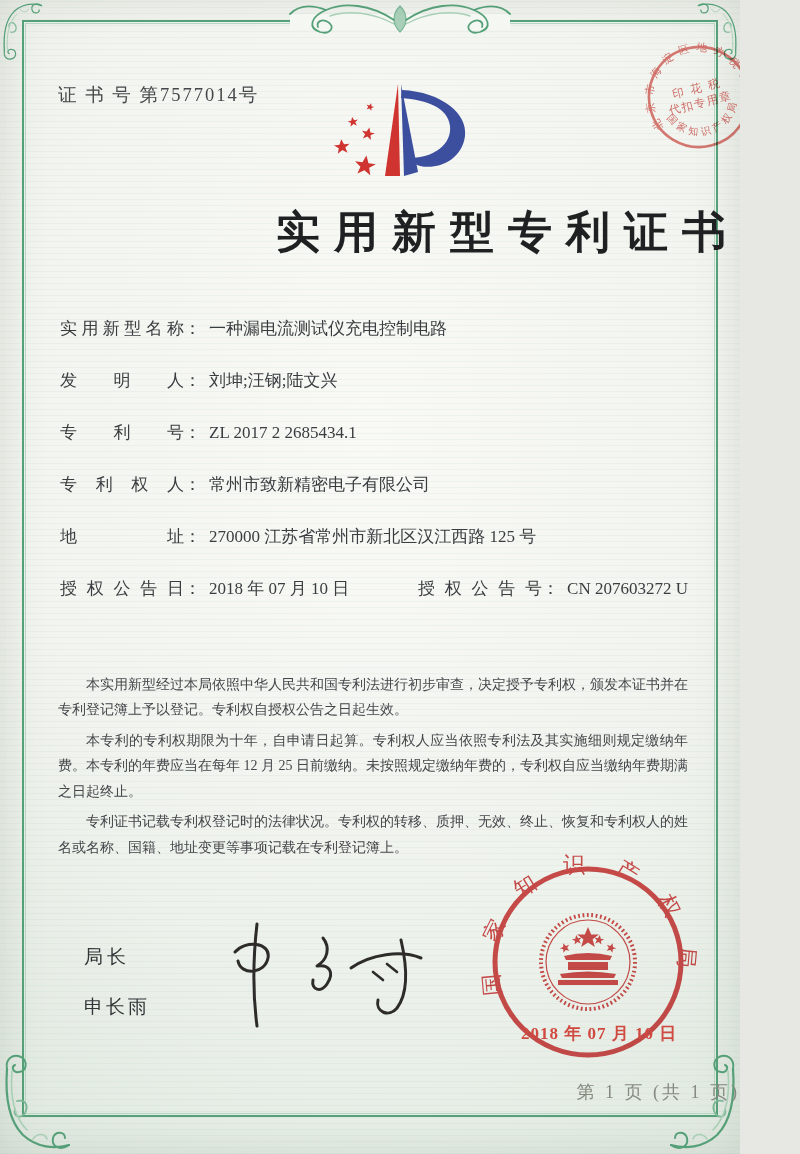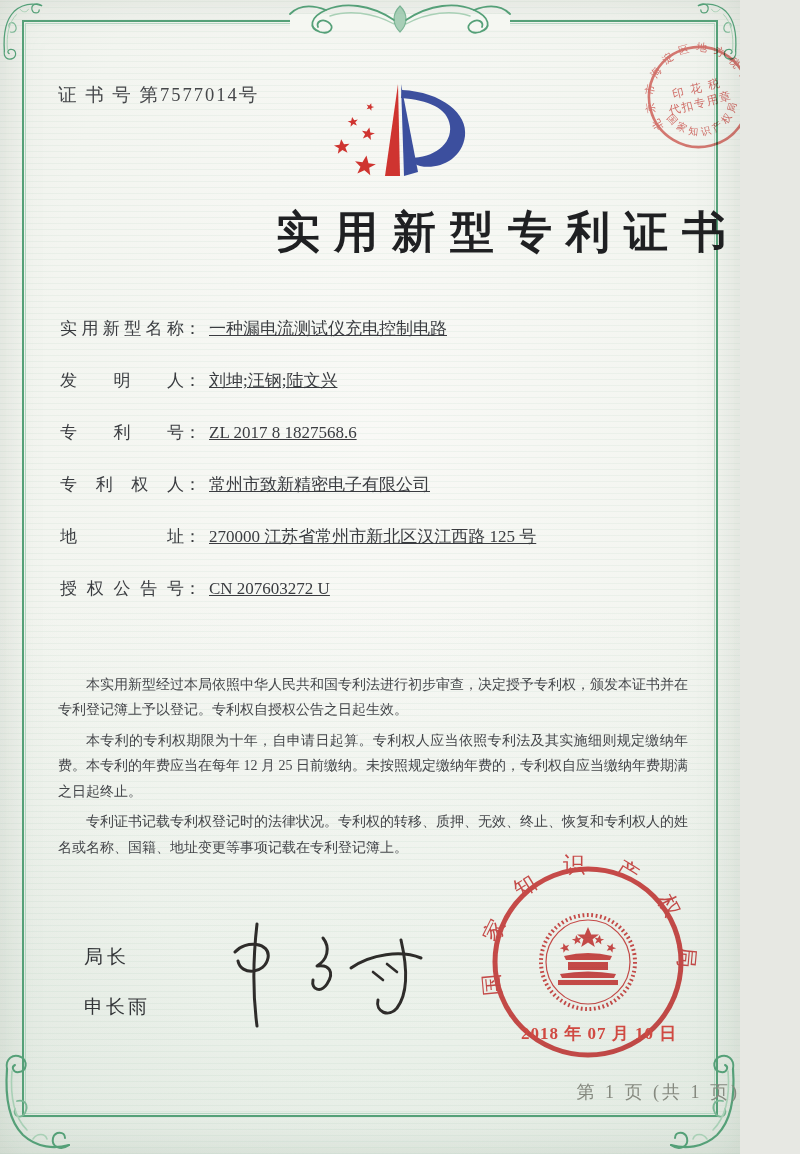--- a/index.html
+++ b/index.html
@@ -13,21 +13,21 @@
     background:repeating-linear-gradient(0deg, rgba(130,180,152,.09) 0 1px, rgba(0,0,0,0) 1px 6px);}
   .tint-bottom{position:absolute;left:0;right:0;top:52%;bottom:0;pointer-events:none;
     background:linear-gradient(to bottom, rgba(150,195,168,0), rgba(150,195,168,.12));}
   .frame{position:absolute;top:20px;left:22px;right:22px;bottom:37px;border:2px solid #55a078;}
   .frame-inner{position:absolute;inset:1px;border:1px solid #b4d6c2;}
   .abs{position:absolute;}
   .cert-no{left:58px;top:82px;font-size:18.5px;letter-spacing:2px;color:#45474a;}
   .title{left:0;right:0;top:203px;text-align:right;font-size:44px;font-weight:600;
     letter-spacing:14px;text-indent:14px;color:#1f2022;}
   .fields{left:60px;right:52px;top:316px;font-size:17px;color:#3a3c40;}
-  .row{margin-bottom:27px;line-height:25px;white-space:nowrap;text-decoration:underline;}
+  .row{margin-bottom:27px;line-height:25px;white-space:nowrap;}
   .lbl{display:inline-block;width:124px;text-align:justify;text-align-last:justify;vertical-align:top;}
   .colon{display:inline-block;margin-right:8px;}
   .grant-row{display:flex;margin-top:6px;}
   .grant-left{width:396px;}
   .paras{left:58px;right:52px;top:672px;font-size:14px;color:#44464a;}
   .paras p{margin:0 0 5px 0;text-indent:2em;line-height:1.82;text-align:justify;}
   .sig-title{left:84px;top:944px;font-size:19px;letter-spacing:4px;color:#323437;}
   .sig-name{left:84px;top:994px;font-size:19px;letter-spacing:3px;color:#323437;}
   .seal-date{left:494px;top:1022px;width:210px;text-align:center;font-size:17px;
     letter-spacing:1px;color:#d04a42;font-weight:600;}
@@ -126,29 +126,32 @@
   <div class="abs title">实用新型专利证书</div>
 
   <div class="abs fields">
     <div class="row">
       <span class="lbl">实用新型名称</span><span class="colon">：</span><span>一种漏电流测试仪充电控制电路</span>
     </div>
     <div class="row">
       <span class="lbl">发明人</span><span class="colon">：</span><span>刘坤;汪钢;陆文兴</span>
     </div>
     <div class="row">
-      <span class="lbl">专利号</span><span class="colon">：</span><span>ZL 2017 8 1827568.6</span>
+      <span class="lbl">专利号</span><span class="colon">：</span><span>ZL 2017 2 2685434.1</span>
     </div>
     <div class="row">
       <span class="lbl">专利权人</span><span class="colon">：</span><span>常州市致新精密电子有限公司</span>
     </div>
     <div class="row">
       <span class="lbl">地址</span><span class="colon">：</span><span>270000 江苏省常州市新北区汉江西路 125 号</span>
     </div>
     <div class="row grant-row">
+      <span class="grant-left">
+        <span class="lbl">授权公告日</span><span class="colon">：</span><span>2018 年 07 月 10 日</span>
+      </span>
       <span>
         <span class="lbl">授权公告号</span><span class="colon">：</span><span>CN 207603272 U</span>
       </span>
     </div>
   </div>
 
   <div class="abs paras">
     <p>本实用新型经过本局依照中华人民共和国专利法进行初步审查，决定授予专利权，颁发本证书并在专利登记簿上予以登记。专利权自授权公告之日起生效。</p>
     <p>本专利的专利权期限为十年，自申请日起算。专利权人应当依照专利法及其实施细则规定缴纳年费。本专利的年费应当在每年 12 月 25 日前缴纳。未按照规定缴纳年费的，专利权自应当缴纳年费期满之日起终止。</p>
     <p>专利证书记载专利权登记时的法律状况。专利权的转移、质押、无效、终止、恢复和专利权人的姓名或名称、国籍、地址变更等事项记载在专利登记簿上。</p>

